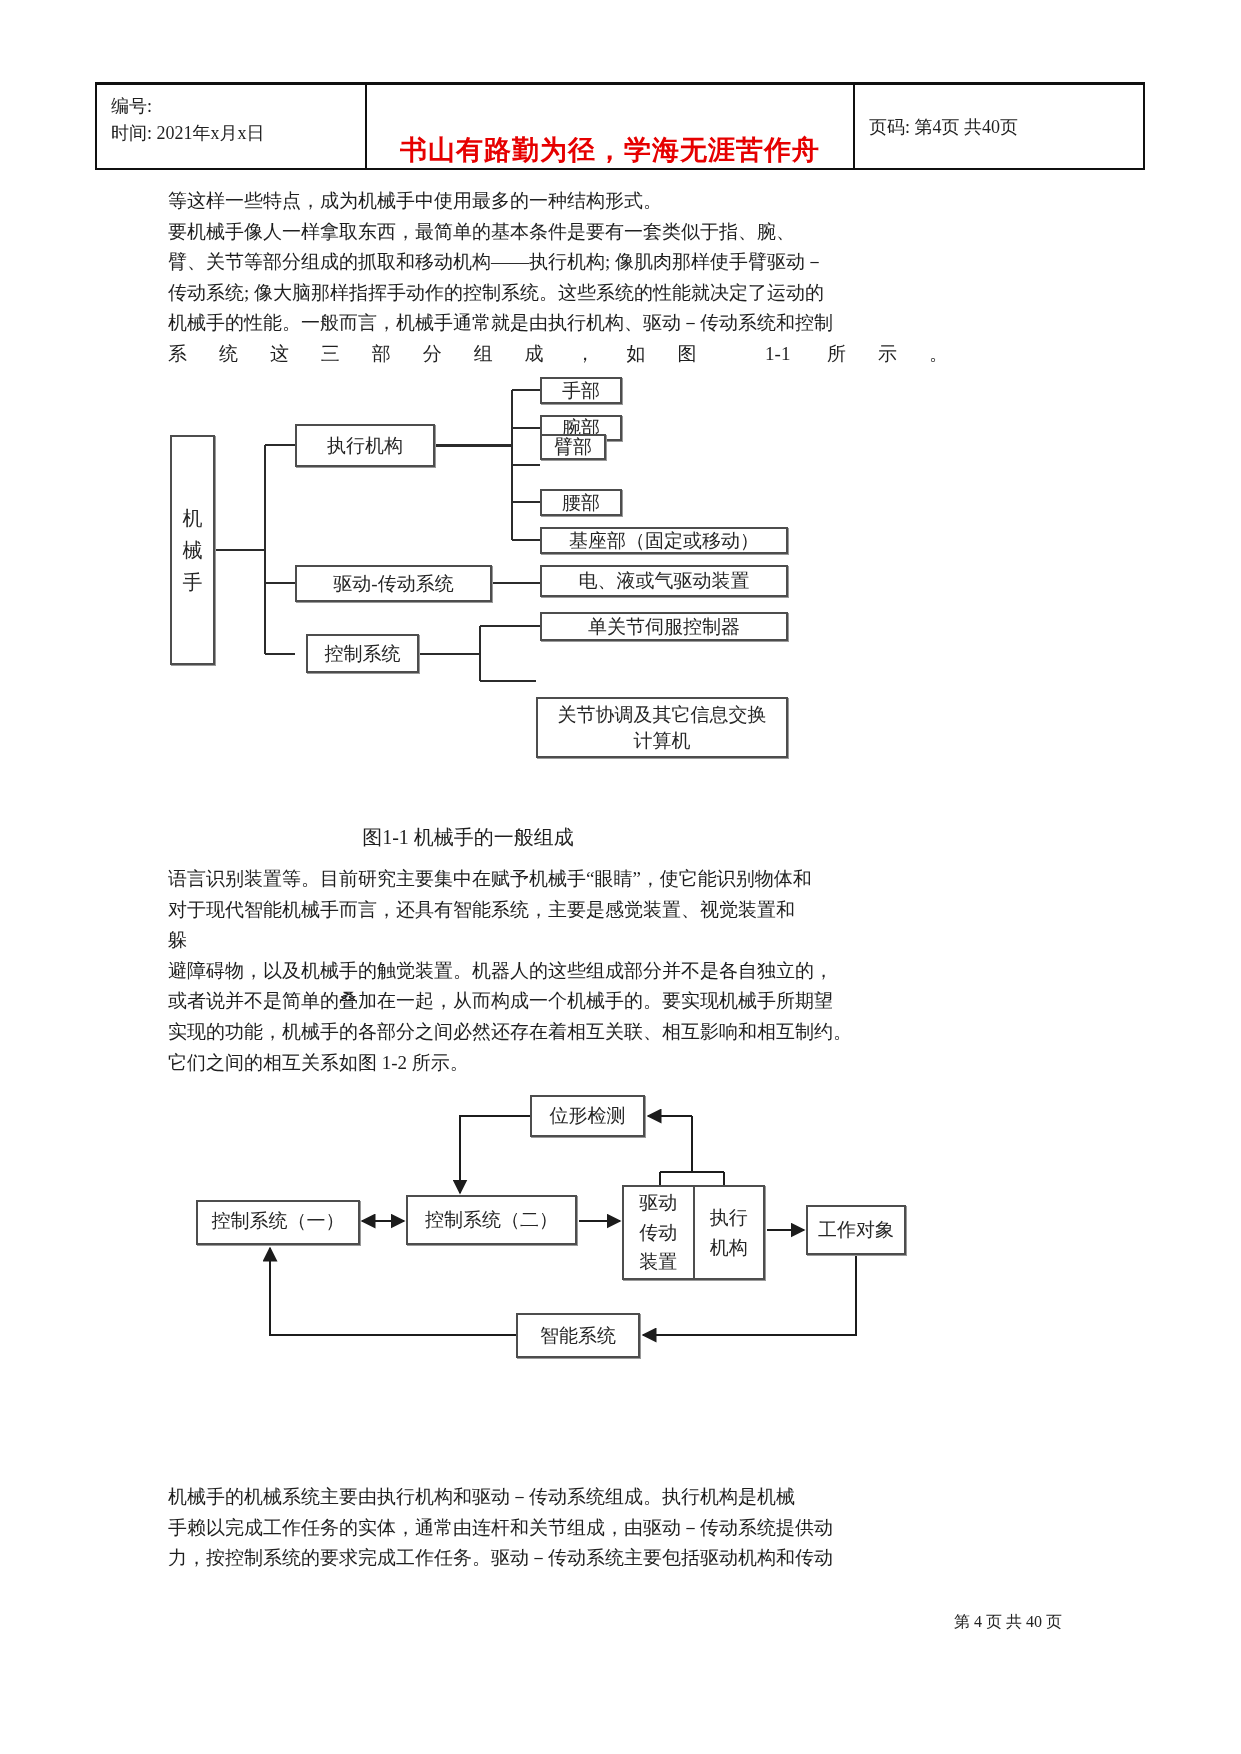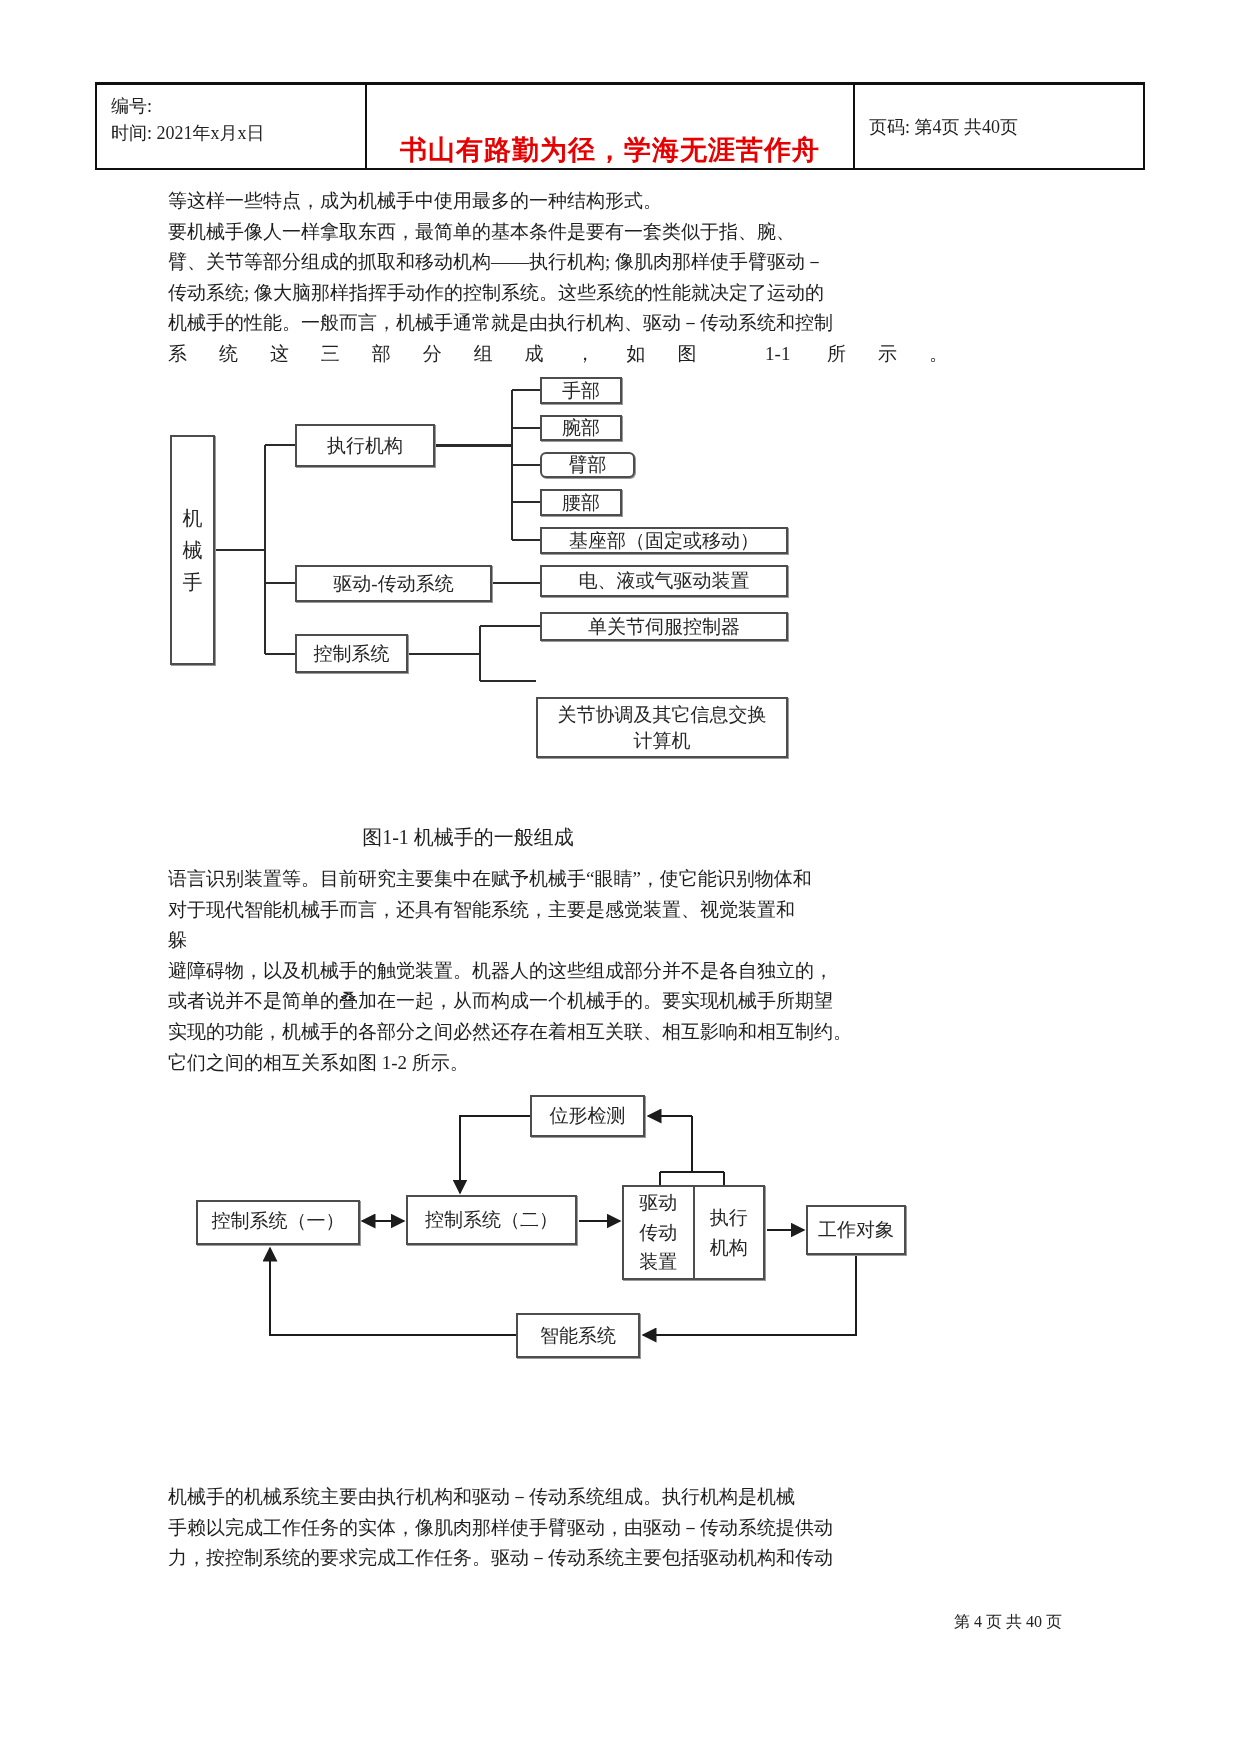--- a/index.html
+++ b/index.html
@@ -90,26 +90,26 @@
         <line x1="312" y1="256" x2="372" y2="256"></line>
         <line x1="312" y1="311" x2="368" y2="311"></line>
       </g>
     </svg>
     <div class="dbox" style="left:2px;top:65px;width:45px;height:230px;">
       <span class="vtext">机械手</span>
     </div>
     <div class="dbox" style="left:127px;top:54px;width:140px;height:43px;">执行机构</div>
     <div class="dbox" style="left:372px;top:7px;width:82px;height:27px;">手部</div>
     <div class="dbox" style="left:372px;top:45px;width:82px;height:26px;">腕部</div>
-    <div class="dbox" style="left:372px;top:82px;width:95px;height:26px;border-radius:6px;">臂部</div>
+    <div class="dbox" style="left:372px;top:64px;width:66px;height:26px;">臂部</div>
     <div class="dbox" style="left:372px;top:119px;width:82px;height:27px;">腰部</div>
     <div class="dbox" style="left:372px;top:157px;width:248px;height:27px;">基座部（固定或移动）</div>
     <div class="dbox" style="left:127px;top:195px;width:197px;height:37px;">驱动-传动系统</div>
     <div class="dbox" style="left:372px;top:195px;width:248px;height:32px;">电、液或气驱动装置</div>
-    <div class="dbox" style="left:127px;top:264px;width:113px;height:39px;">控制系统</div>
+    <div class="dbox" style="left:138px;top:264px;width:113px;height:39px;">控制系统</div>
     <div class="dbox" style="left:372px;top:242px;width:248px;height:29px;">单关节伺服控制器</div>
     <div class="dbox coordbox" style="left:368px;top:291px;width:252px;height:61px;margin-top:36px;">关节协调及其它信息交换计算机</div>
   </div>
 
   <div class="caption" style="top:824px;">图1-1 机械手的一般组成</div>
 
   <div class="para" style="top:864px;">
     <div class="bl">语言识别装置等。目前研究主要集中在赋予机械手“眼睛”，使它能识别物体和</div>
     <div class="bl">对于现代智能机械手而言，还具有智能系统，主要是感觉装置、视觉装置和</div>
     <div class="bl">躲</div>
@@ -152,19 +152,19 @@
           <span class="wrapspan">执行机构</span>
         </div>
       </div>
     </div>
     <div class="dbox" style="left:638px;top:125px;width:100px;height:50px;">工作对象</div>
     <div class="dbox" style="left:348px;top:233px;width:124px;height:45px;">智能系统</div>
   </div>
 
   <div class="para" style="top:1482px;">
     <div class="bl">机械手的机械系统主要由执行机构和驱动－传动系统组成。执行机构是机械</div>
-    <div class="bl">手赖以完成工作任务的实体，像肌肉那样使手臂驱动，由驱动－传动系统提供动</div>
+    <div class="bl">手赖以完成工作任务的实体，通常由连杆和关节组成，由驱动－传动系统提供动</div>
     <div class="bl">力，按控制系统的要求完成工作任务。驱动－传动系统主要包括驱动机构和传动</div>
   </div>
 
   <div class="footer">第 4 页 共 40 页</div>
 
 </div>
 
 </body></html>

